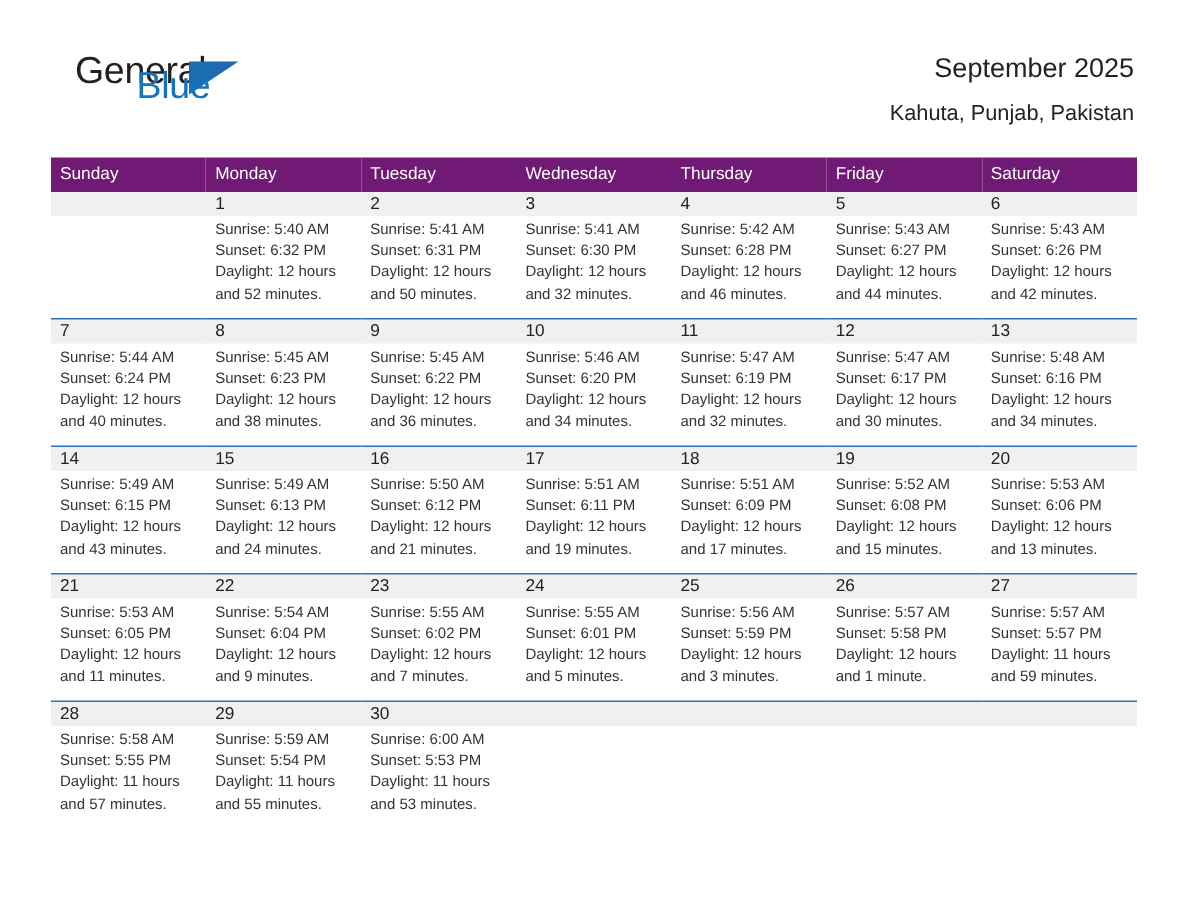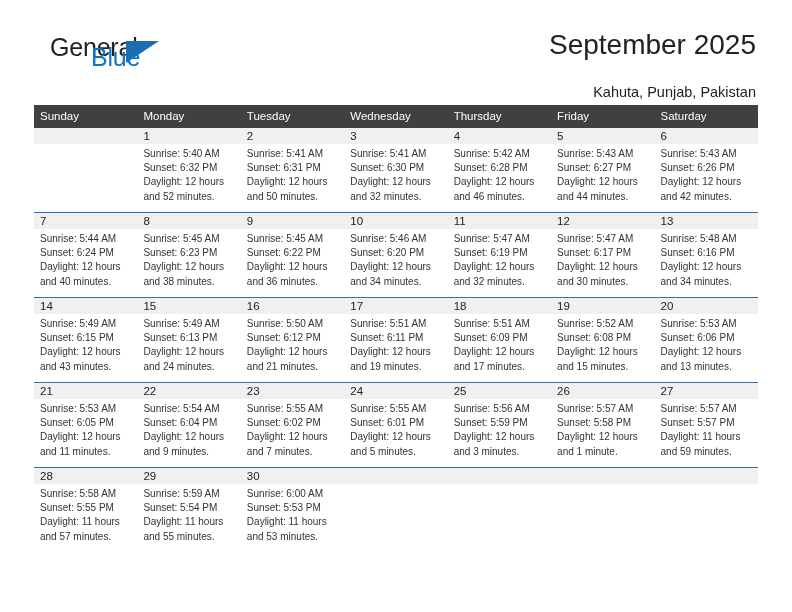--- a/index.html
+++ b/index.html
@@ -60,44 +60,44 @@
     font-family: "Liberation Sans", sans-serif;
   }
 
   .title-block {
     position: absolute;
     right: 36px;
     top: 28px;
     text-align: right;
   }
   .cal-title {
-    font-size: 28px;
+    font-size: 18px;
     color: #222222;
     line-height: 34px;
     white-space: nowrap;
   }
   .cal-subtitle {
     font-size: 14.5px;
     color: #222222;
     line-height: 22px;
-    margin-top: 19px;
+    margin-top: 3px;
     white-space: nowrap;
   }
 
   
   .calendar {
     position: absolute;
     left: 34px;
     top: 105px;
     width: 724px;
     border-collapse: collapse;
     table-layout: fixed;
   }
   .calendar th {
-    background: #404040;
+    background: #701a75;
     color: #ffffff;
     font-size: 11.5px;
     font-weight: normal;
     text-align: left;
     padding: 5px 0 6px 6px;
     height: 11px;
     border: none;
   }
   .calendar td {
     vertical-align: top;

